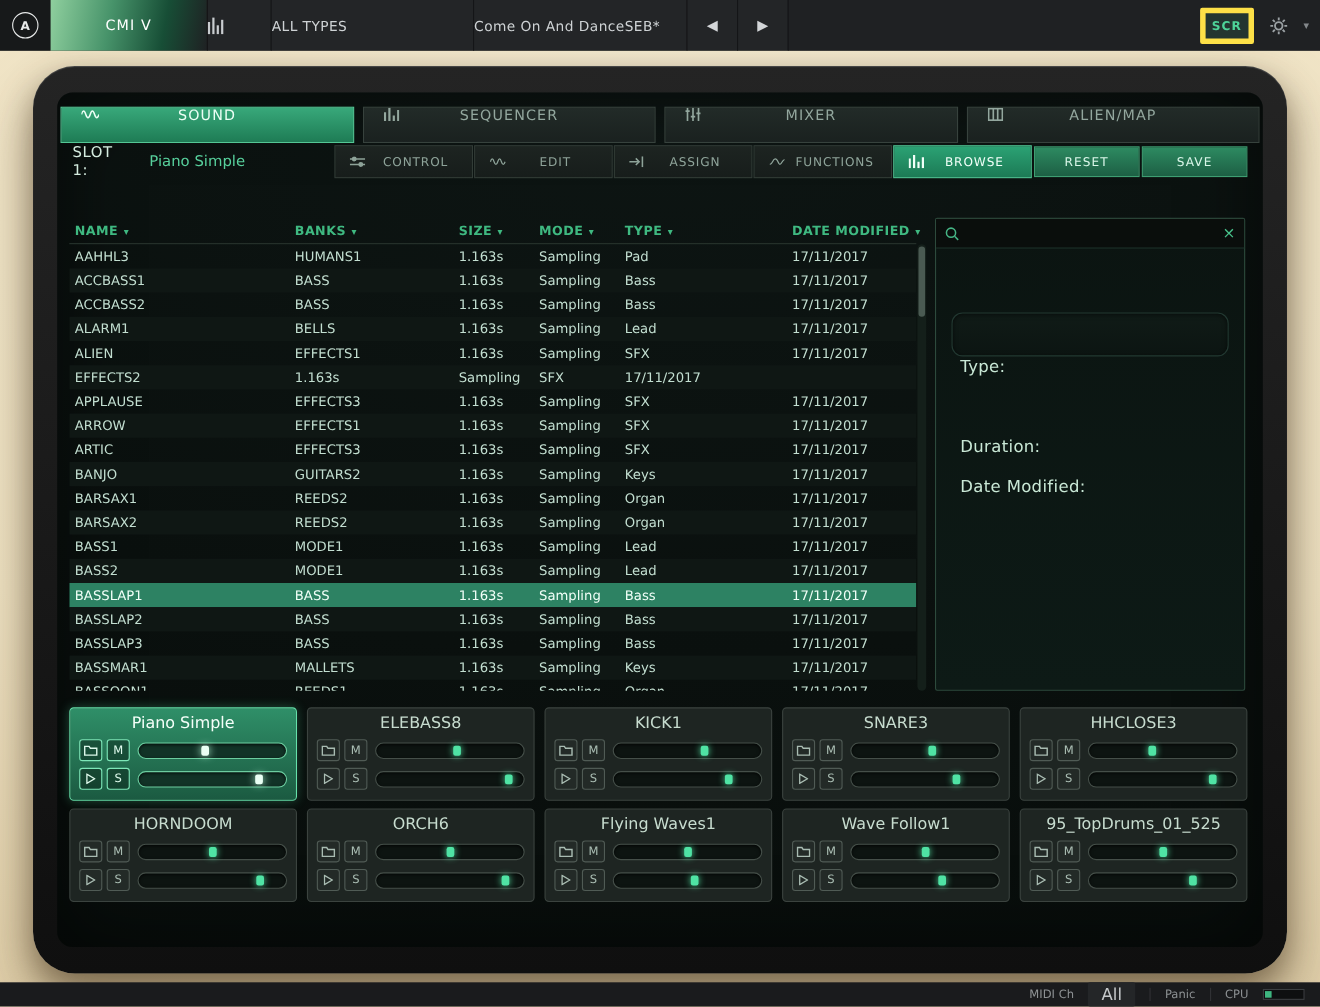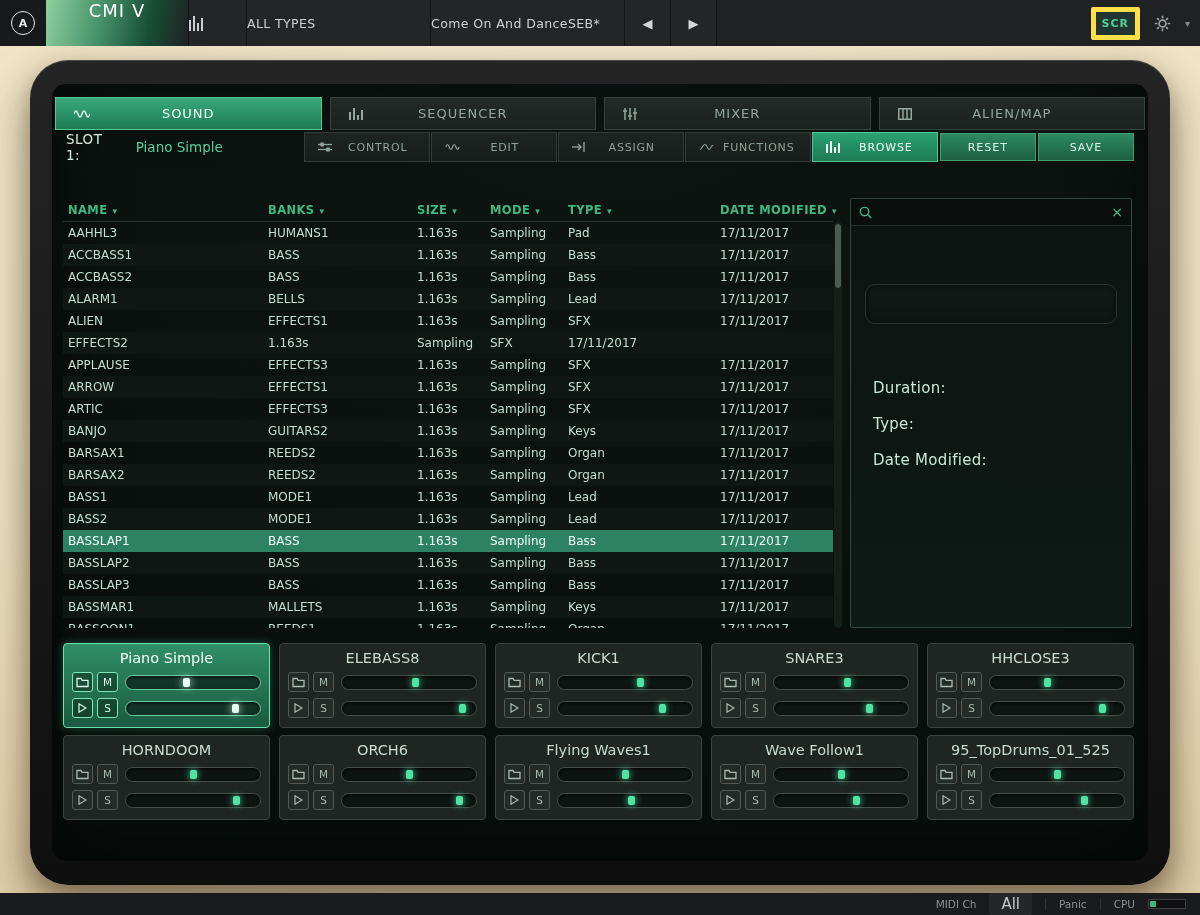--- a/index.html
+++ b/index.html
@@ -4,42 +4,42 @@
 <style>
 *{box-sizing:border-box;margin:0;padding:0}
 html,body{width:1200px;height:915px}
 body{position:relative;font-family:"DejaVu Sans","Liberation Sans",sans-serif;background:#e9dcba;overflow:hidden}
 .app{position:absolute;inset:0}
 
 
 .titlebar{position:absolute;top:0;left:0;right:0;height:46px;background:#1f2123;display:flex;align-items:stretch;z-index:30}
 .logo-box{width:46px;background:#17191a;display:flex;align-items:center;justify-content:center}
 .logo-circle{width:24px;height:24px;border:1.5px solid #e8eaea;border-radius:50%;color:#e8eaea;font-size:11px;font-weight:bold;display:flex;align-items:center;justify-content:center}
-.brand{width:142px;display:flex;justify-content:center;color:#fff;font-size:18px;letter-spacing:1px;background:linear-gradient(100deg,#8fcf9e 0%,#47936a 38%,#1d5s 0%,#174e36 72%,#1f2123 100%)}
+.brand{width:142px;display:flex;align-items:center;justify-content:center;color:#fff;font-size:13px;letter-spacing:1px;background:linear-gradient(100deg,#8fcf9e 0%,#47936a 38%,#1d5s 0%,#174e36 72%,#1f2123 100%)}
 .tb-section{background:#232527;border-left:1px solid #141517;display:flex;align-items:center;color:#ced2d4;font-size:12.5px;letter-spacing:.4px}
 .tb-lib{width:58px}
 .tb-filter{width:184px}
 .tb-preset{width:194px}
 .tb-arrow{width:46px;background:#232527;border-left:1px solid #141517;display:flex;align-items:center;justify-content:center;color:#d3d6d8;font-size:13px;cursor:pointer}
 .tb-end{flex:1;background:#1f2123;border-left:1px solid #141517;display:flex;align-items:center;justify-content:flex-end;gap:14px;padding-right:10px}
 .bars-icon{display:flex;gap:2px;align-items:flex-end;height:15px}
 .bars-icon i{display:block;width:2px;background:#c9cdd0}
 .bars-icon i:nth-child(1){height:11px}.bars-icon i:nth-child(2){height:15px}.bars-icon i:nth-child(3){height:8px}.bars-icon i:nth-child(4){height:13px}
 .scr-btn{border:5px solid #fde047;background:rgba(62,180,126,.14);color:#4ed399;font-size:11px;font-weight:bold;letter-spacing:1px;padding:5px 6px;border-radius:2px;cursor:pointer}
 .gear{display:flex;align-items:center;cursor:pointer}
 .tb-caret{color:#84888b;font-size:10px;cursor:pointer}
 
 
 .deskbg{position:absolute;top:46px;bottom:22px;left:0;right:0;background:radial-gradient(120% 110% at 50% 18%,#f7eed6 0%,#efe2c2 55%,#d9c69e 100%)}
 .bezel{position:absolute;left:30px;top:60px;width:1140px;height:825px;border-radius:38px;background:linear-gradient(180deg,#242424,#0f0f0f);box-shadow:0 12px 28px rgba(70,52,28,.5),0 28px 55px rgba(70,52,28,.35),inset 0 1px 1px rgba(255,255,255,.18)}
 .screen{position:absolute;left:22px;top:24px;right:22px;bottom:24px;border-radius:14px;background:radial-gradient(140% 120% at 50% 0%,#0d1513 0%,#0a100e 55%,#070c0a 100%);box-shadow:inset 0 0 70px rgba(0,0,0,.55)}
 
 
 .main-tabs{position:absolute;left:3px;right:3px;top:13px;height:33px;display:flex;gap:8px}
-.mtab{flex:1;position:relative;display:flex;align-items:center;justify-content:center;border:1px solid #37423d;background:linear-gradient(#222b28,#1a211f);color:#93a79e;font-size:13px;letter-spacing:1px;cursor:pointer}
+.mtab{flex:1;position:relative;display:flex;justify-content:center;border:1px solid #37423d;background:linear-gradient(#222b28,#1a211f);color:#93a79e;font-size:13px;letter-spacing:1px;cursor:pointer}
 .mtab .ticon{position:absolute;left:18px;color:inherit}
 .mtab.active{background:linear-gradient(180deg,#38a87a,#1e7c55);border-color:#54c795;color:#ecfff5}
 
 
 .slot-bar{position:absolute;left:12px;right:14px;top:48px;height:30px;display:flex;align-items:center}
 .slot-label{color:#d4ecdf;font-size:13.5px;letter-spacing:.5px;margin-left:2px}
 .slot-name{color:#57d09c;font-size:13.5px;margin-left:16px;min-width:110px}
 .stabs{display:flex;margin-left:58px;gap:1px}
 .stab{width:126px;height:30px;position:relative;display:flex;align-items:center;justify-content:center;padding-left:22px;border:1px solid #323c37;background:linear-gradient(#1d2421,#171d1b);color:#8ea399;font-size:11px;letter-spacing:.8px;cursor:pointer}
 .stab .ticon{position:absolute;left:13px;color:inherit}
@@ -427,22 +427,22 @@
       <aside class="infopanel">
         <div class="searchrow">
           <svg width="13" height="13" viewBox="0 0 14 14">
               <circle cx="6" cy="6" r="4.5" fill="none" stroke="#45b585" stroke-width="1.5"></circle>
               <line x1="9.5" y1="9.5" x2="13" y2="13" stroke="#45b585" stroke-width="1.5"></line>
             </svg>
           <input placeholder="" style="">
           <span class="clear">×</span>
         </div>
         <div class="previewbox"></div>
+        <div class="ilabel">Type:</div>
         <div class="ilabel first">Duration:</div>
-        <div class="ilabel">Type:</div>
         <div class="ilabel">Date Modified:</div>
       </aside>
 
       <div class="tiles">
   <div class="tile active">
     <div class="tname">Piano Simple</div>
     <div class="trowc">
       <button class="tbtn">
         <svg width="13" height="11" viewBox="0 0 13 11">
                   <path d="M1 1.5h4l1.2 1.8H12v6.2H1z" fill="none" stroke="currentColor" stroke-width="1.3"></path>

